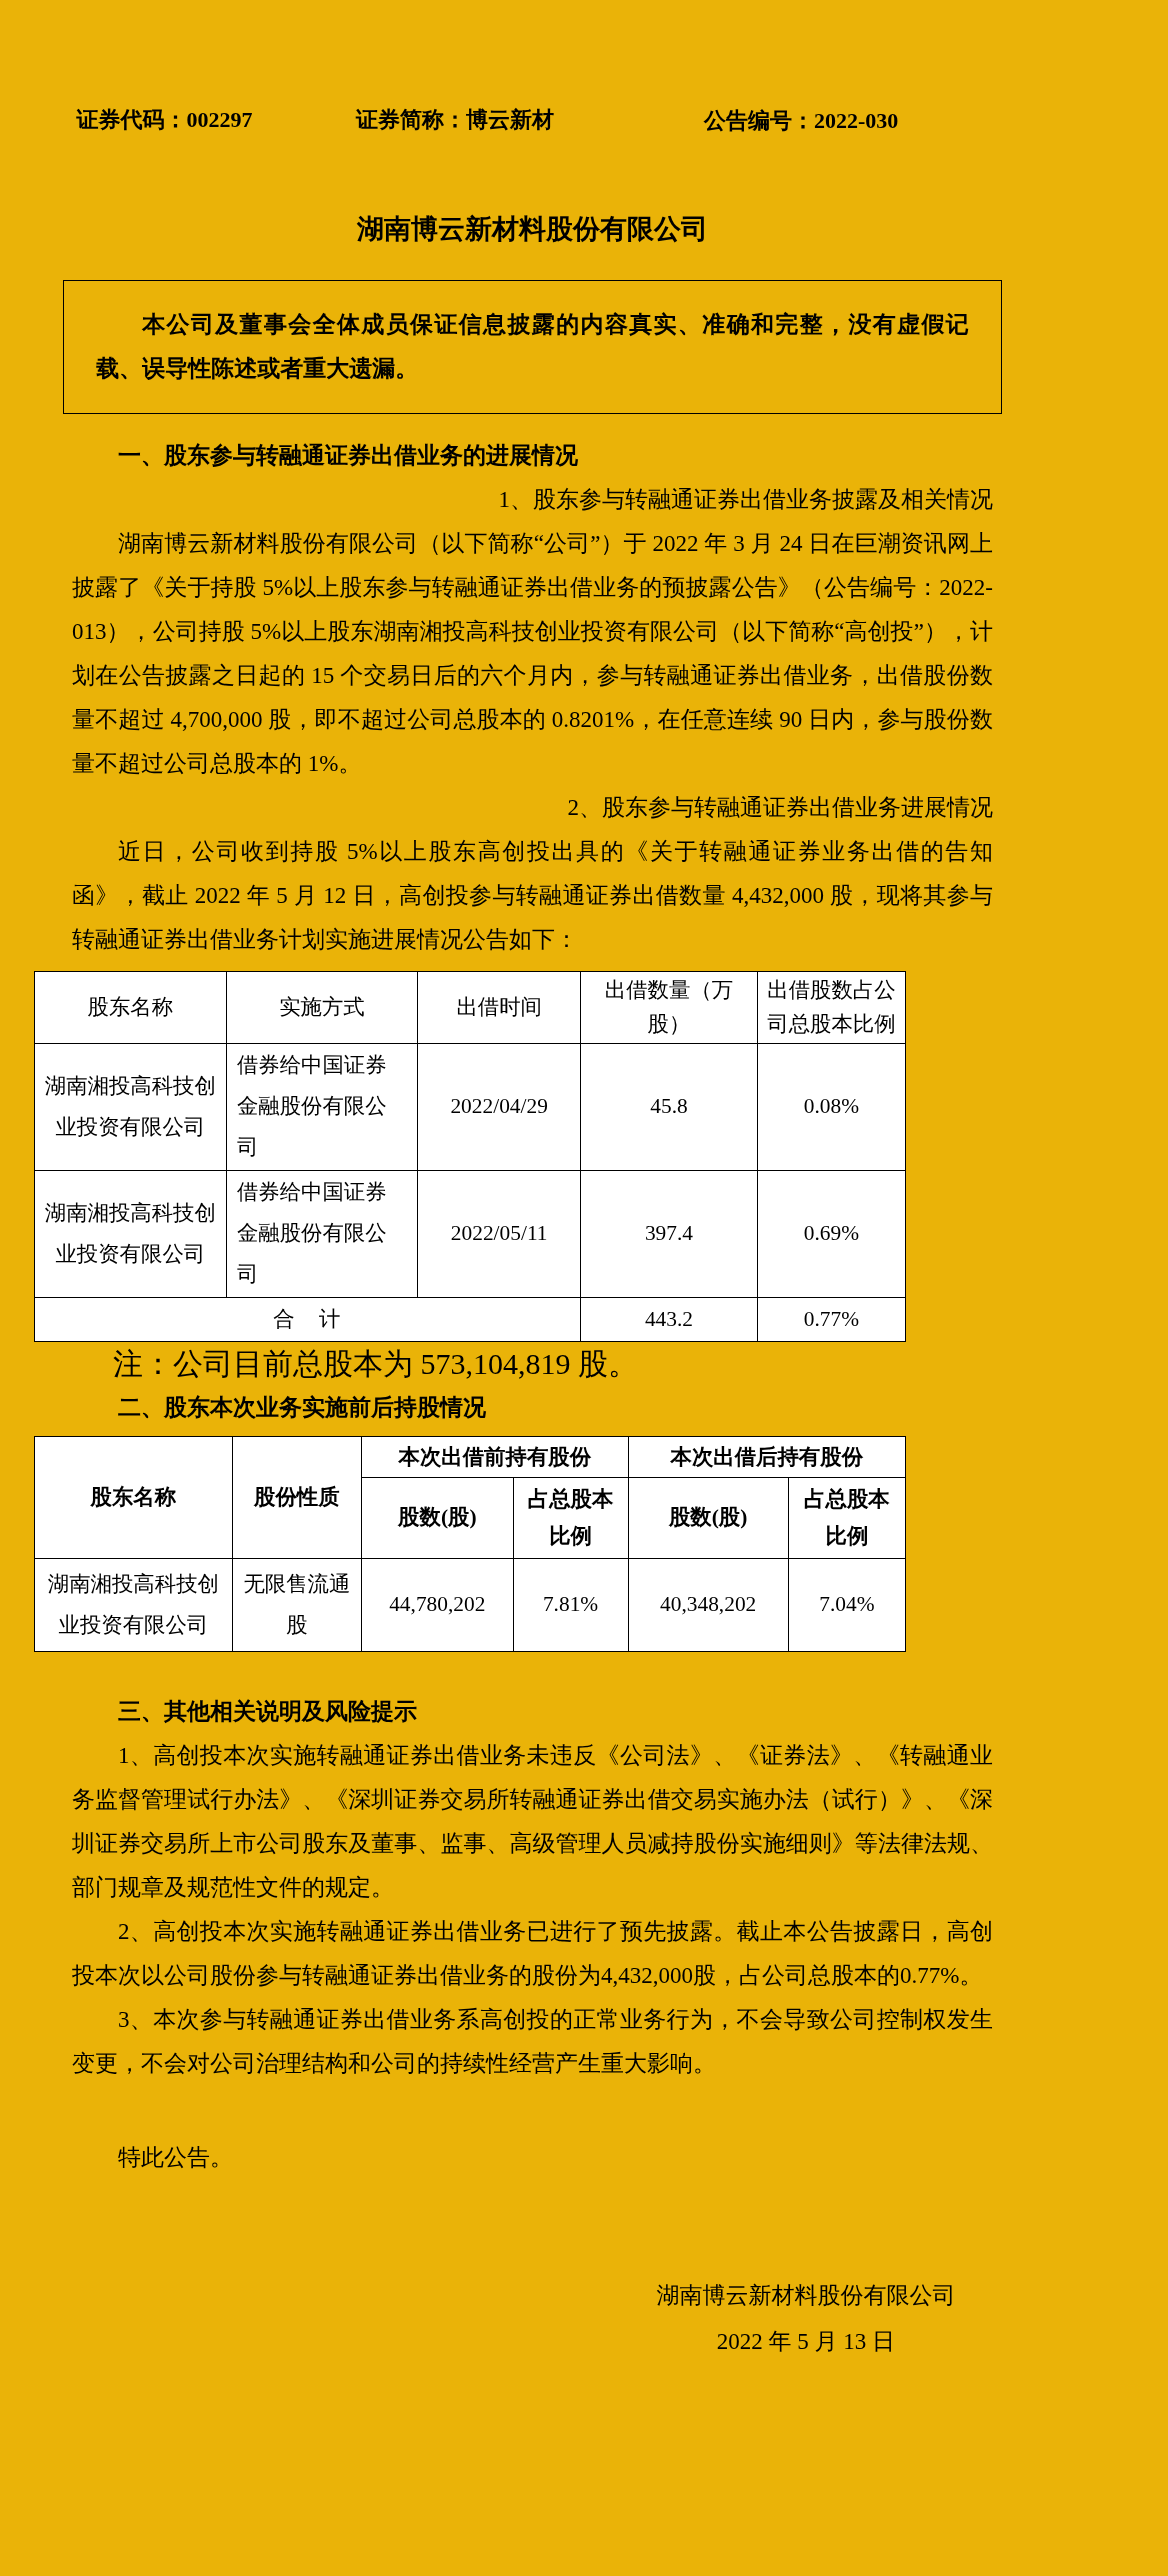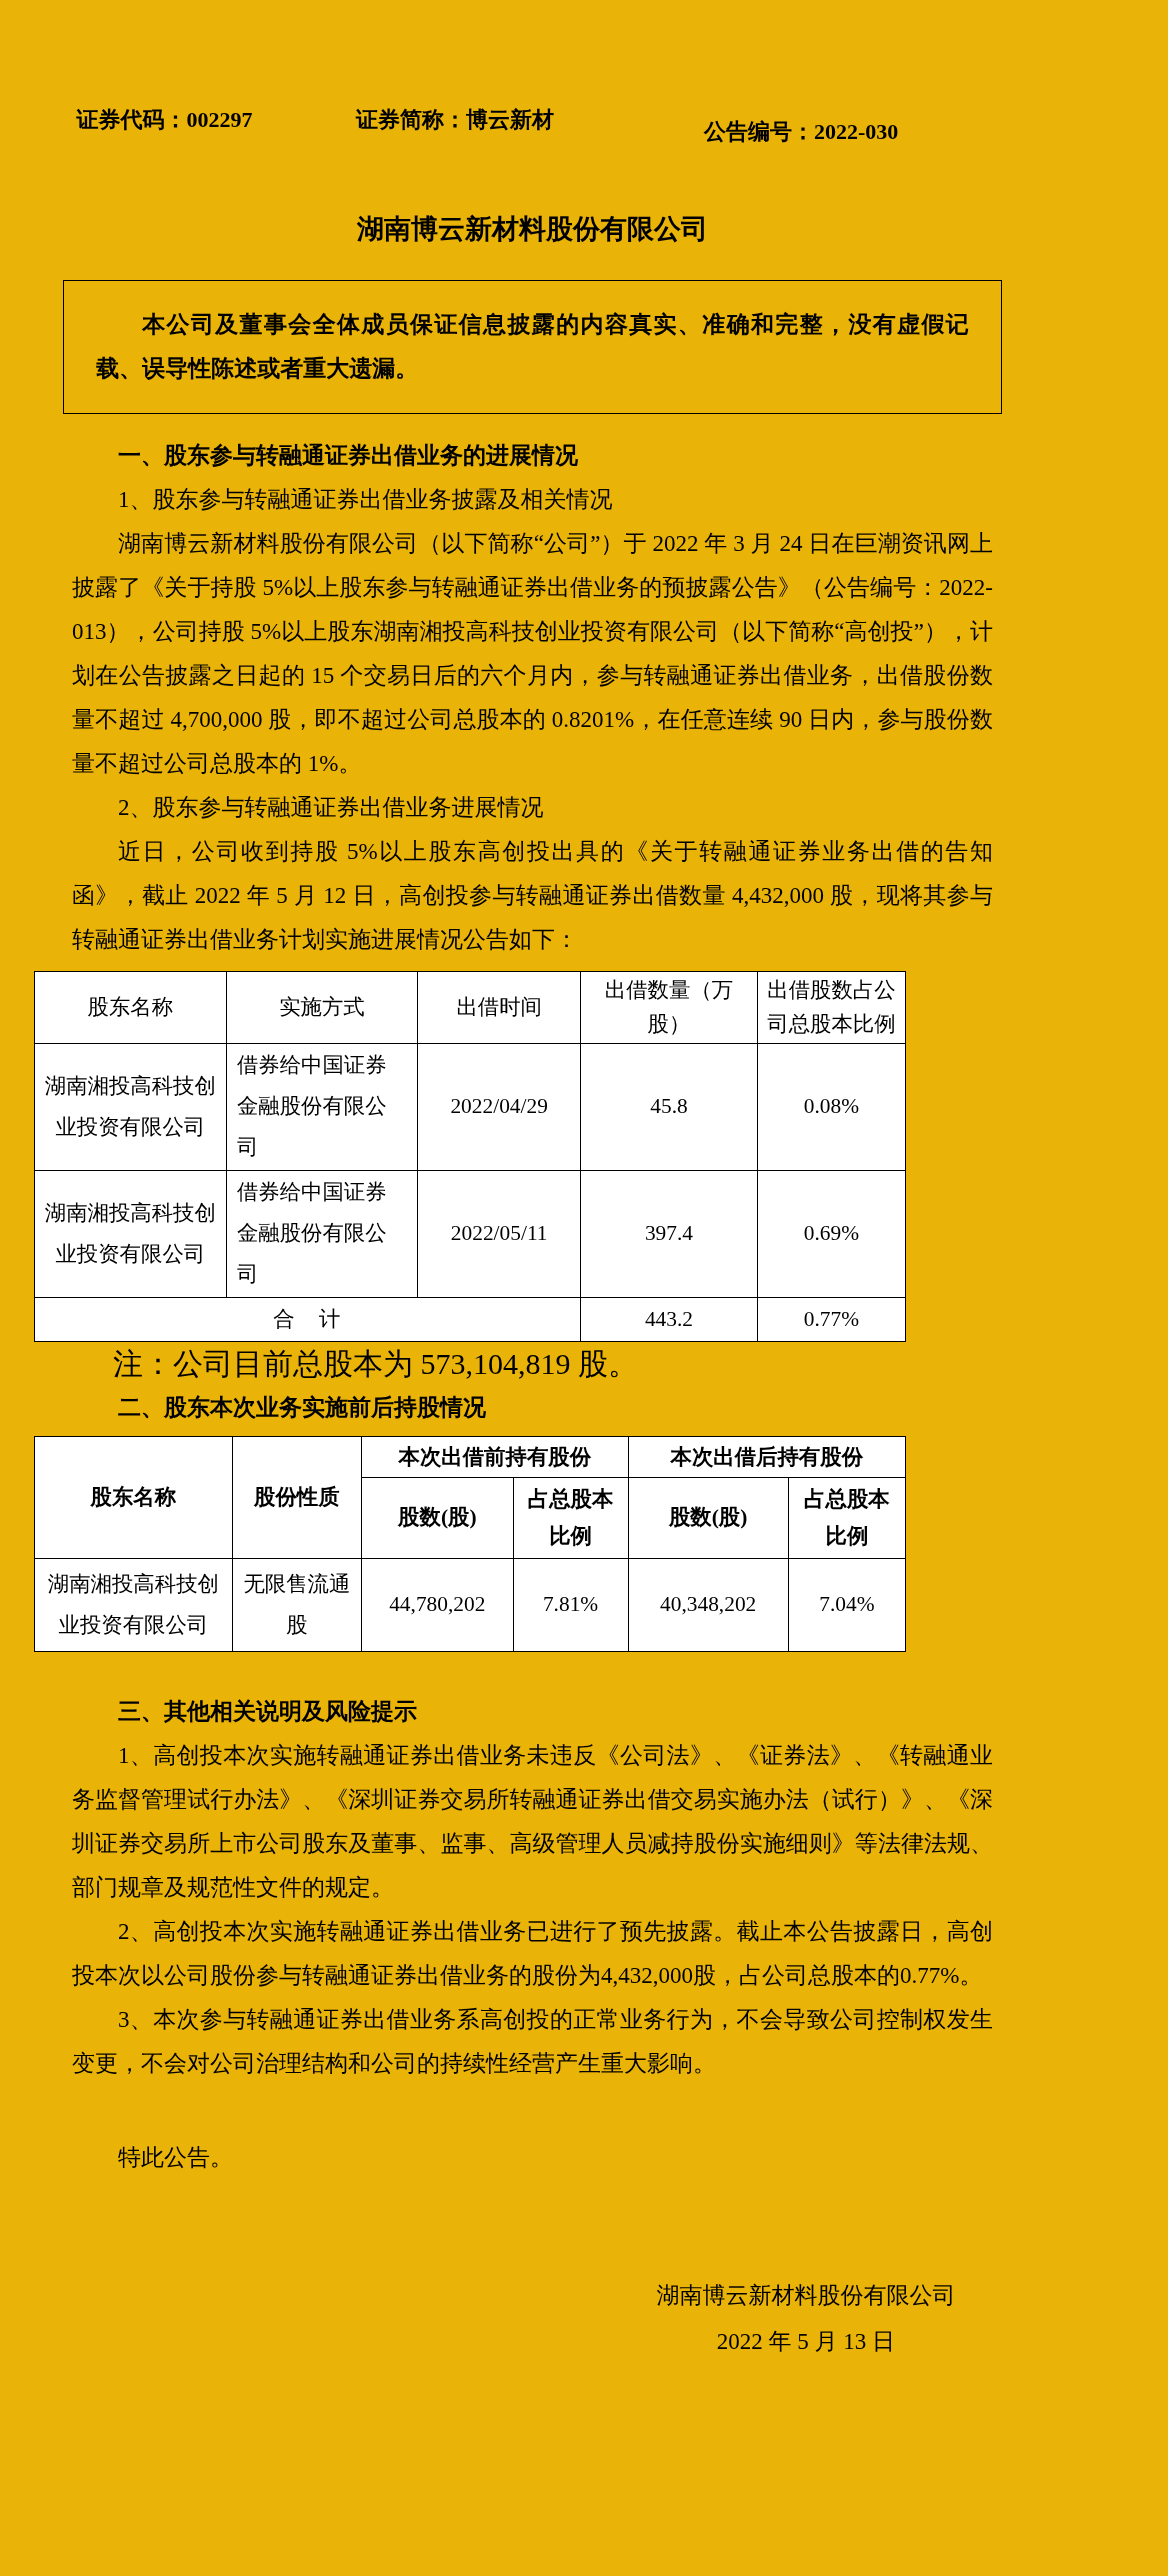--- a/index.html
+++ b/index.html
@@ -17,21 +17,21 @@
   
   .meta-row {
     position: relative;
     height: 44px;
     font-size: 22px;
     font-weight: 700;
     line-height: 29.4px;
   }
   .meta-row .m1 { position: absolute; left: 4.4px;   top: 5.9px; }
   .meta-row .m2 { position: absolute; left: 284px; top: 5.9px; }
-  .meta-row .m3 { position: absolute; left: 632px; top: 18px; }
+  .meta-row .m3 { position: absolute; left: 632px; top: 7px; }
 
   .doc-title {
     margin-top: 63px;
     font-size: 27px;
     font-weight: 700;
     line-height: 46px;
     text-align: center;
   }
   .doc-subtitle {
     margin-top: 20.6px;
@@ -63,20 +63,21 @@
     text-indent: 2em;
   }
   .h-sec.gap1 { margin-top: 20.6px; }
   .h-sec.gap3 { margin-top: 38px; }
   .h-sub {
     margin: 0;
     font-size: 23px;
     font-weight: 400;
     line-height: 44px;
     text-indent: 2em;
+    text-align: right;
   }
   .para {
     margin: 0;
     font-size: 23px;
     line-height: 44px;
     text-align: justify;
     text-indent: 2em;
   }
 
   table.doc-table {

